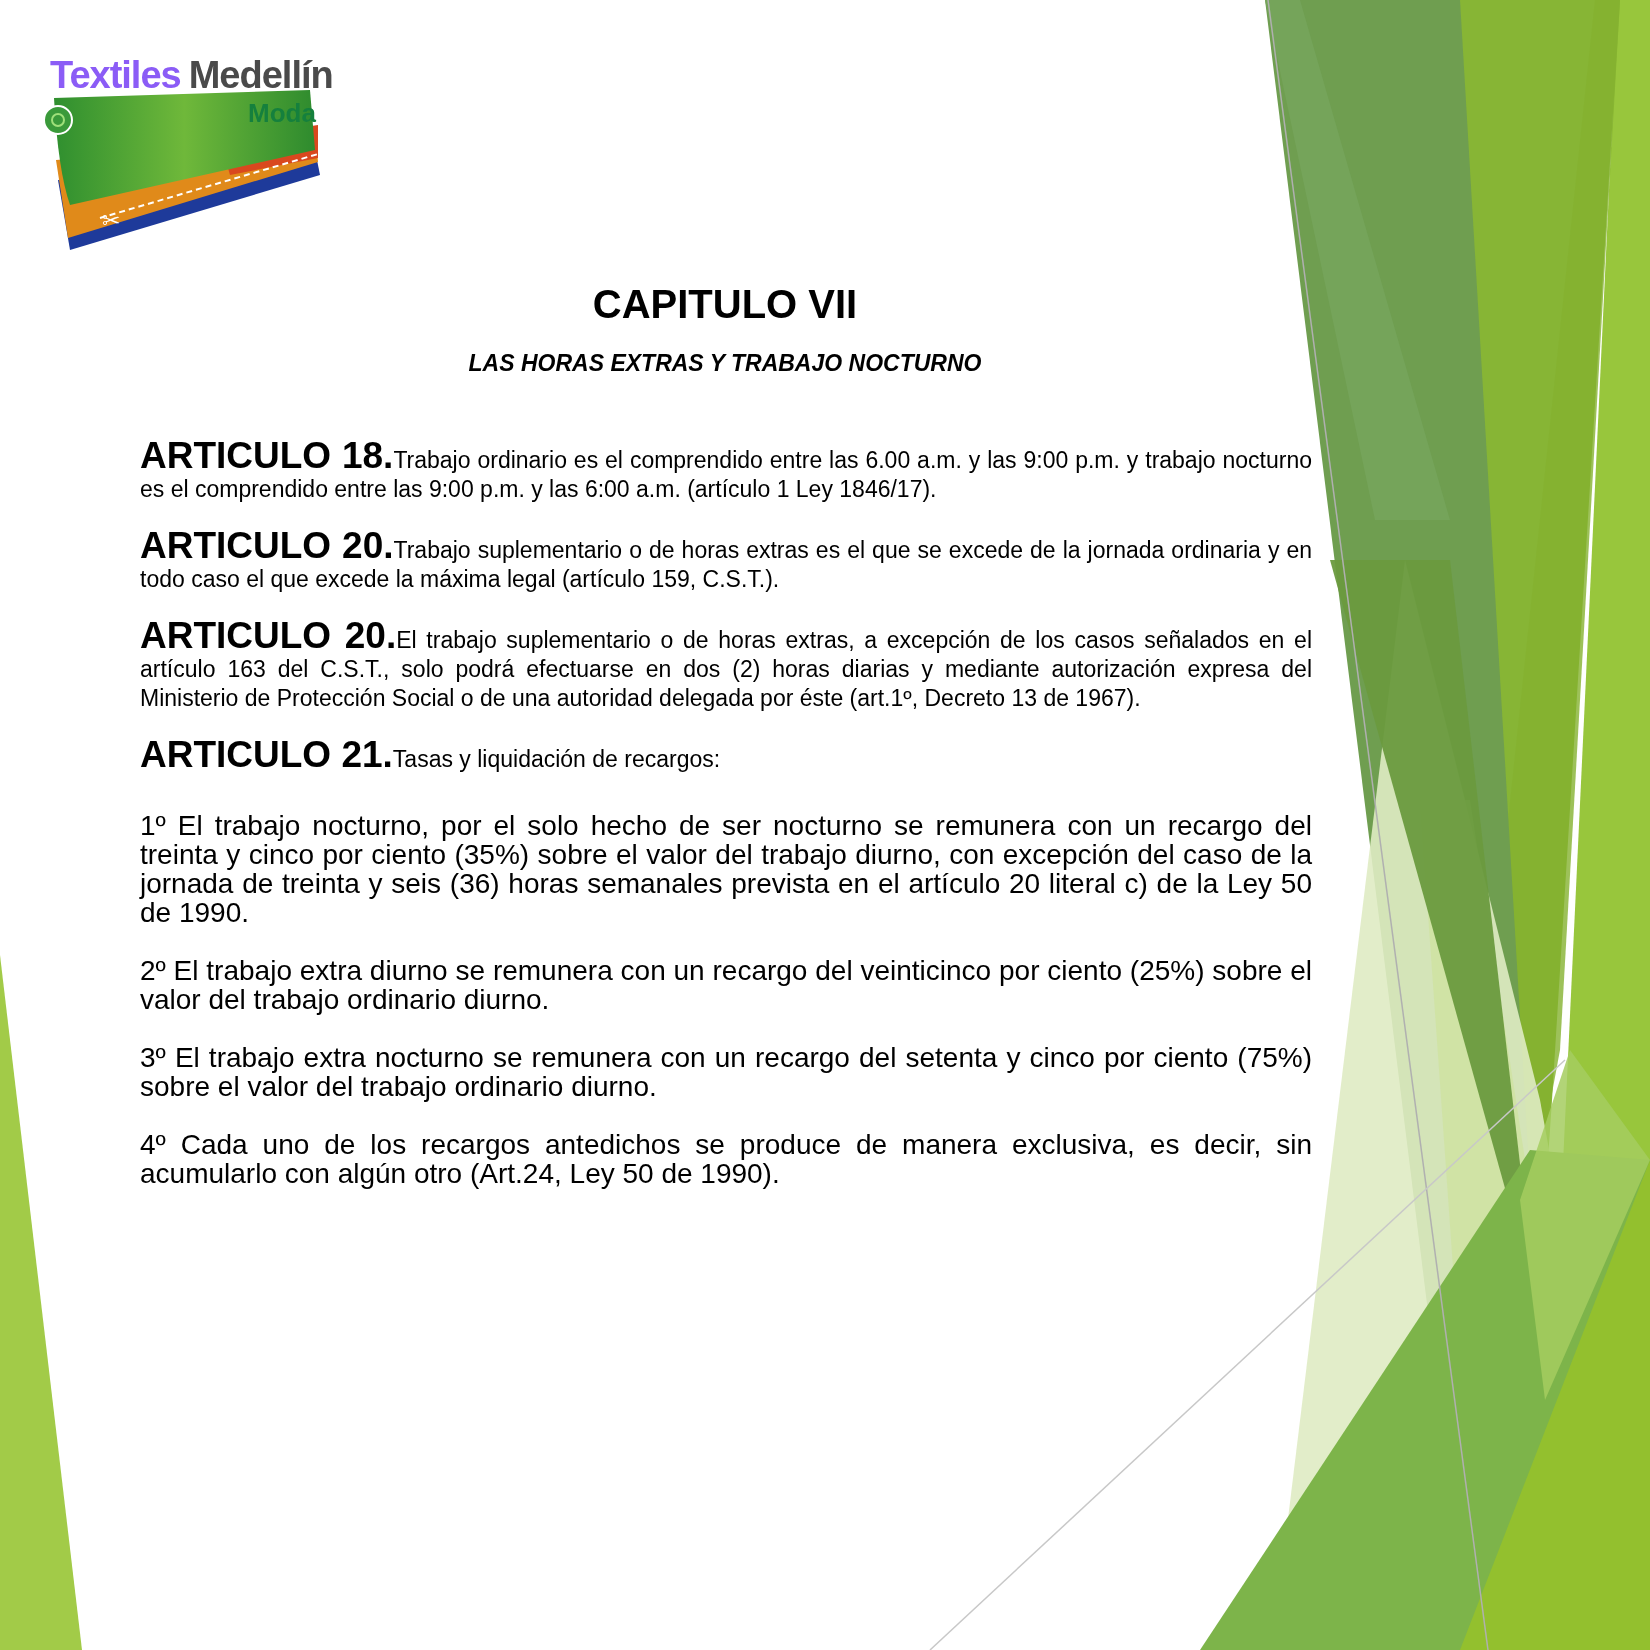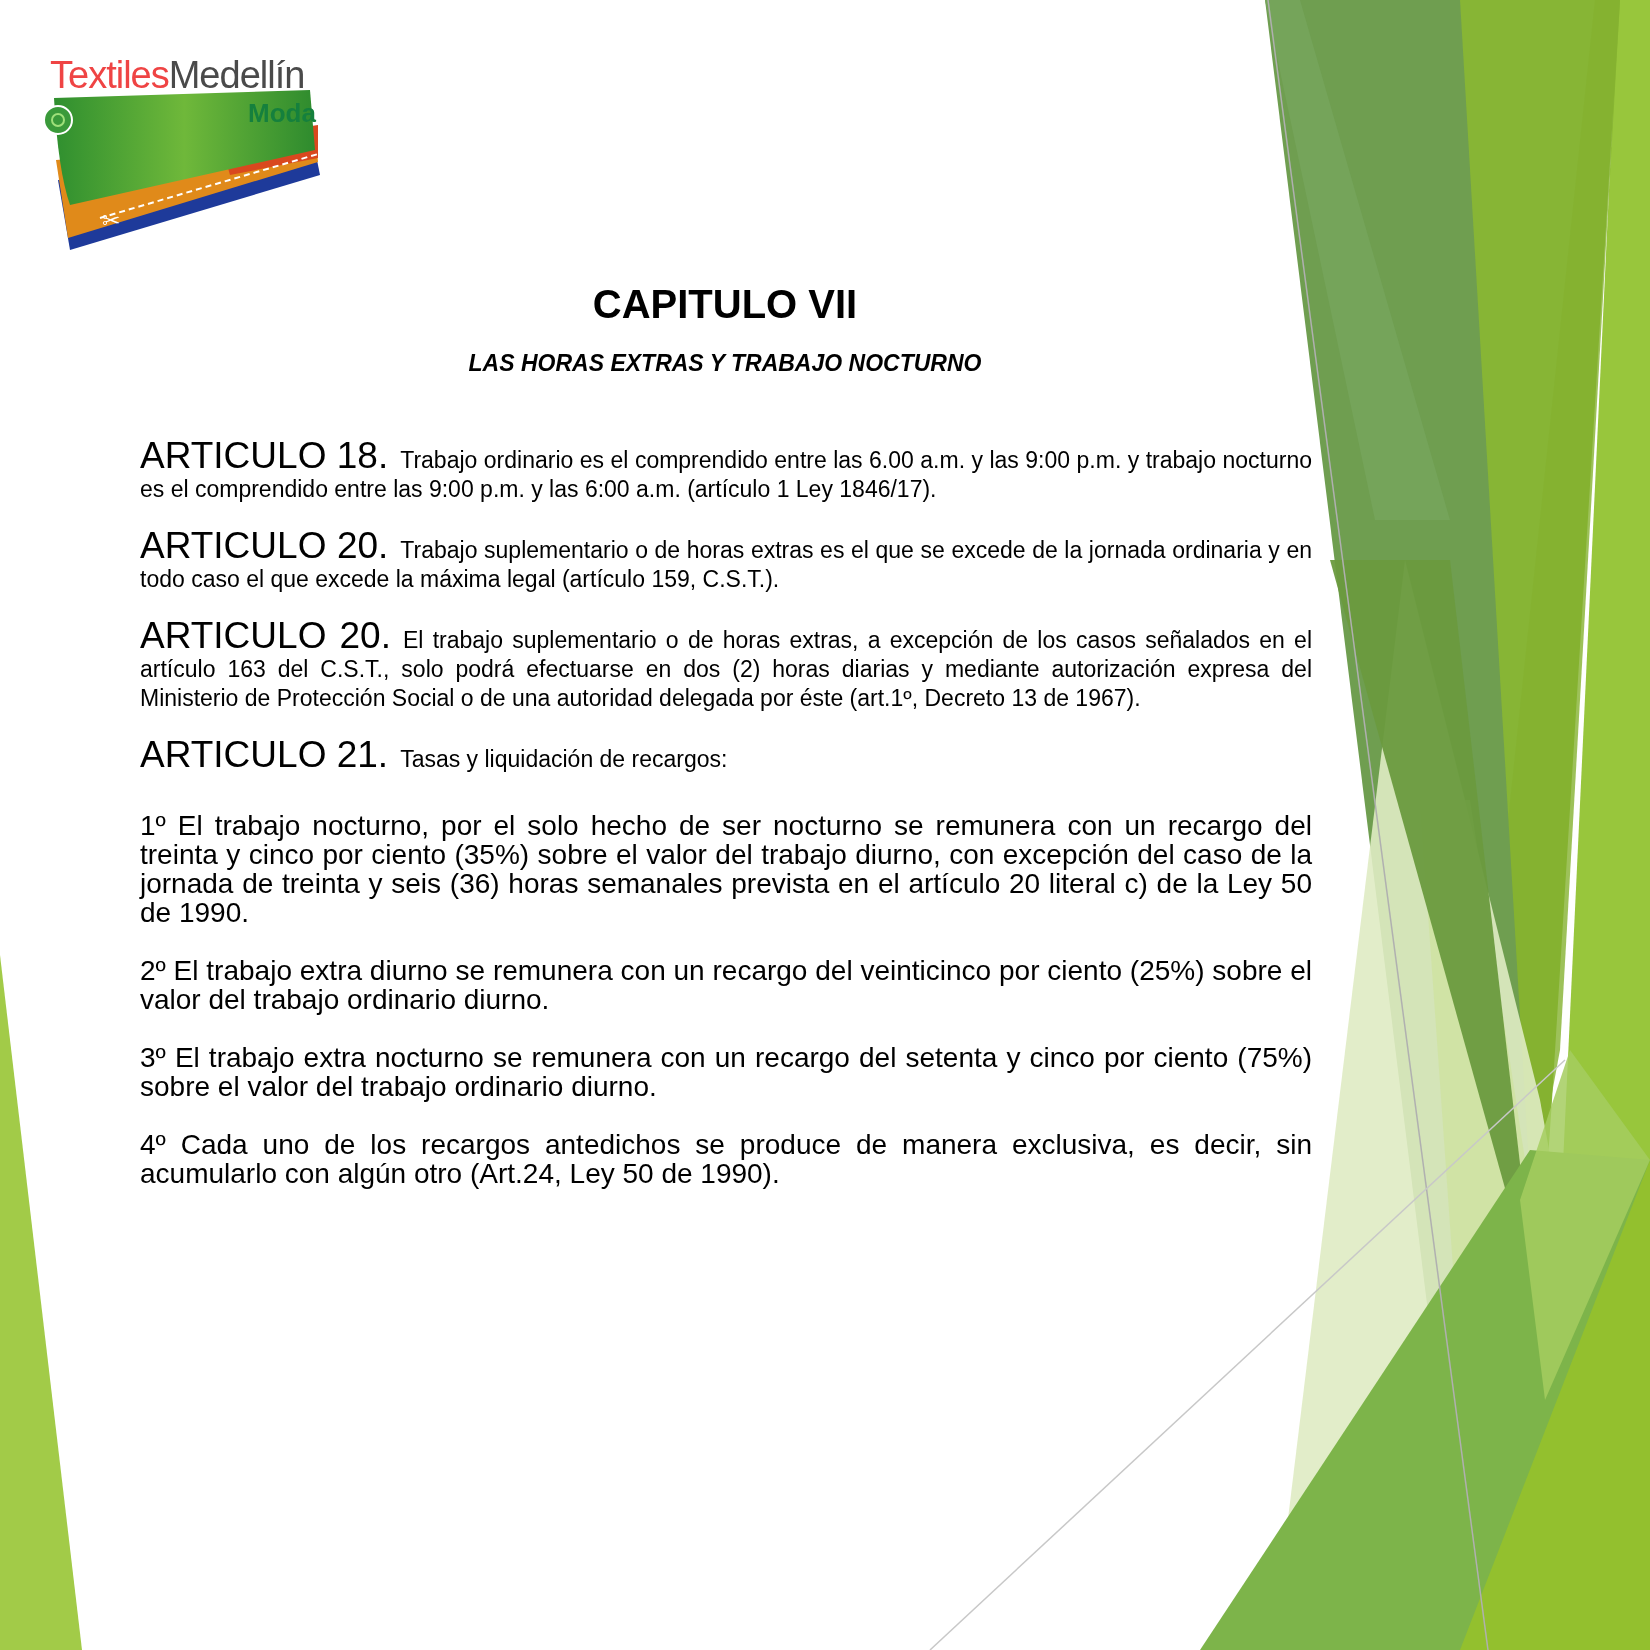--- a/index.html
+++ b/index.html
@@ -5,29 +5,29 @@
   html, body { margin: 0; padding: 0; }
   body {
     width: 1650px; height: 1650px; position: relative; overflow: hidden;
     background: #ffffff;
     font-family: "Liberation Sans", sans-serif;
     color: #000;
   }
   .deco { position: absolute; left: 0; top: 0; width: 1650px; height: 1650px; }
   .logo { position: absolute; left: 40px; top: 50px; width: 300px; height: 210px; }
   .logo-text { position: absolute; left: 10px; top: 4px; font-size: 38px; white-space: nowrap; letter-spacing: -1px; }
-  .logo-text .light { color: #ef4444; font-weight: normal; }
-  .logo-text .bold { color: #4a4a4a; font-weight: normal; }
+  .logo-text .light { color: #8b5cf6; font-weight: bold; }
+  .logo-text .bold { color: #4a4a4a; font-weight: bold; margin-left: 8px; }
   .logo-sub { position: absolute; left: 208px; top: 48px; color: #15803d; font-size: 26px; font-weight: bold; }
   .title-block { position: absolute; left: 140px; width: 1170px; text-align: center; font-weight: bold; }
   .chapter { top: 282px; font-size: 40px; }
   .chapter-sub { top: 350px; font-size: 23px; font-style: italic; }
   .content { position: absolute; left: 140px; top: 438px; width: 1172px; }
   .article { margin: 0 0 24px 0; text-align: justify; font-size: 23px; line-height: 29px; }
-  .article .art-label { font-size: 37px; font-weight: normal; line-height: 36px; margin-right: 12px; }
+  .article .art-label { font-size: 37px; font-weight: bold; line-height: 36px; }
   .clause { margin: 0 0 29px 0; text-align: justify; font-size: 28px; line-height: 29px; }
   .art21 { margin-bottom: 37px; }
 </style>
 </head>
 <body>
 
 <svg class="deco" viewBox="0 0 1650 1650" xmlns="http://www.w3.org/2000/svg">
 
   <polygon points="0,955 0,1650 82,1650" fill="#a2cb48"></polygon>
 

